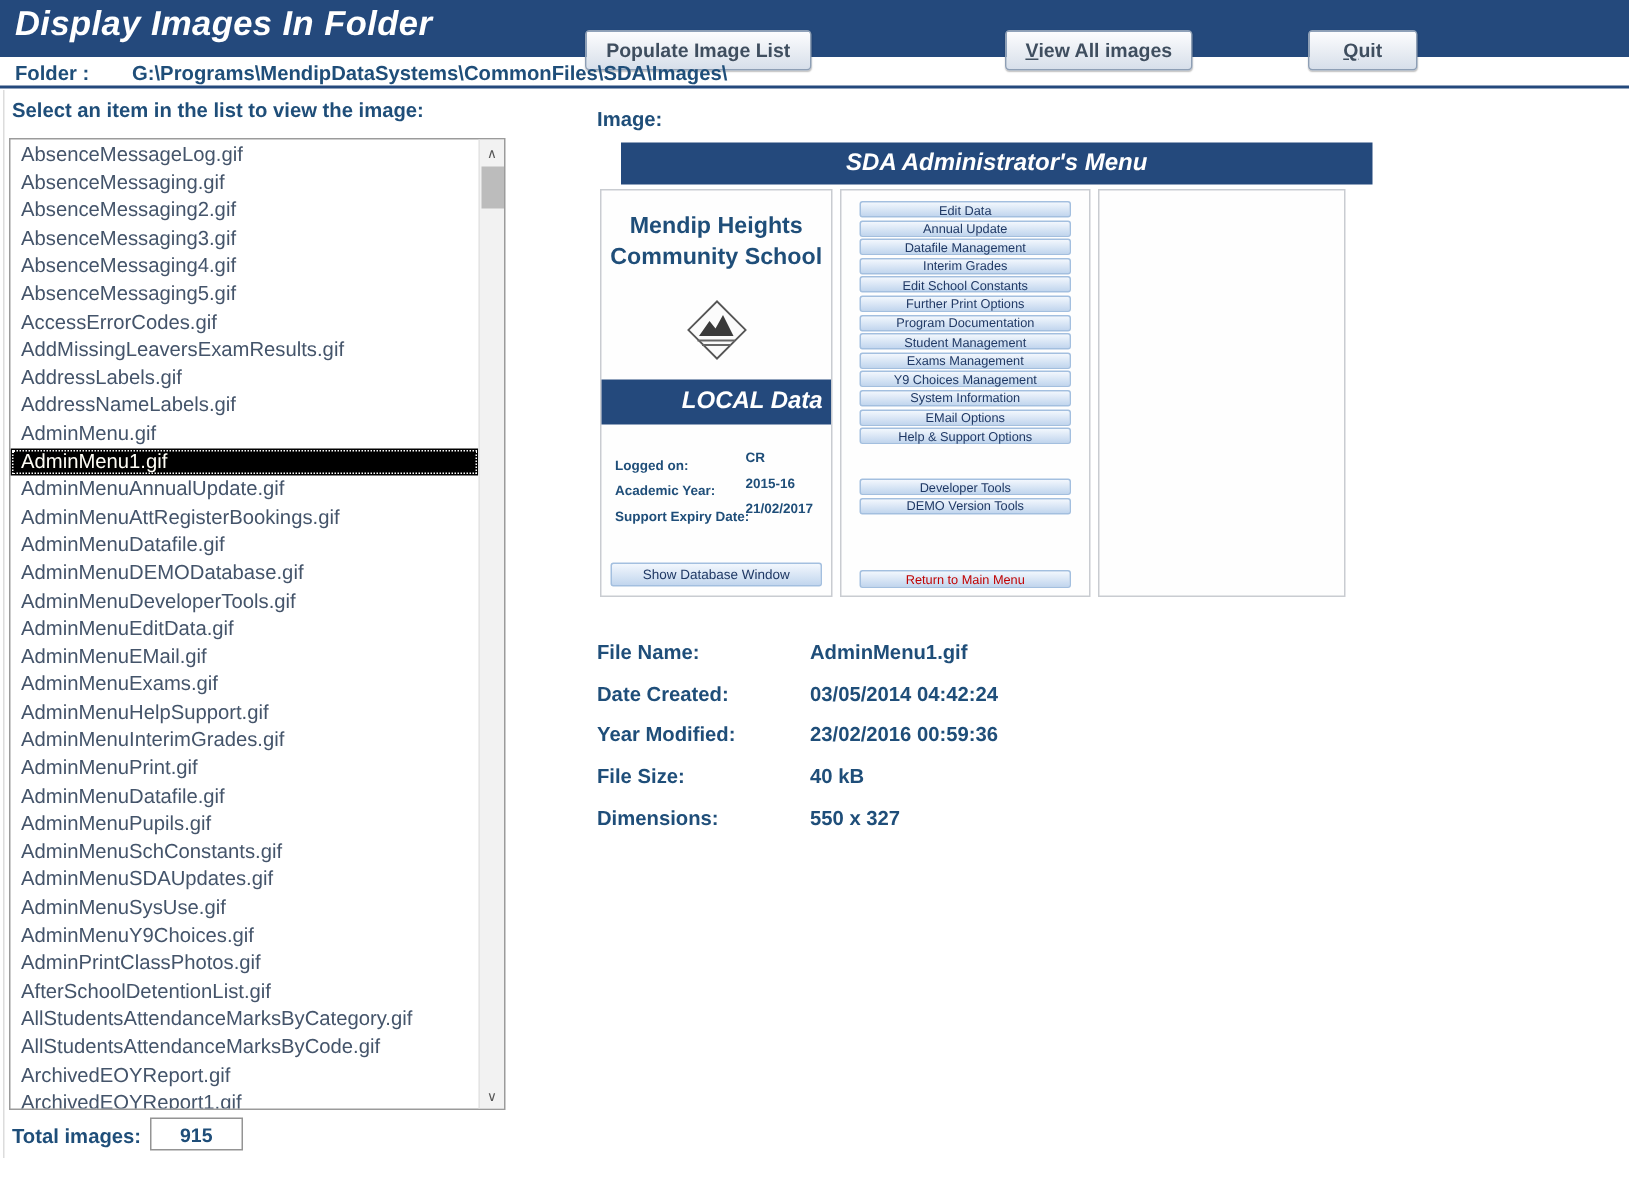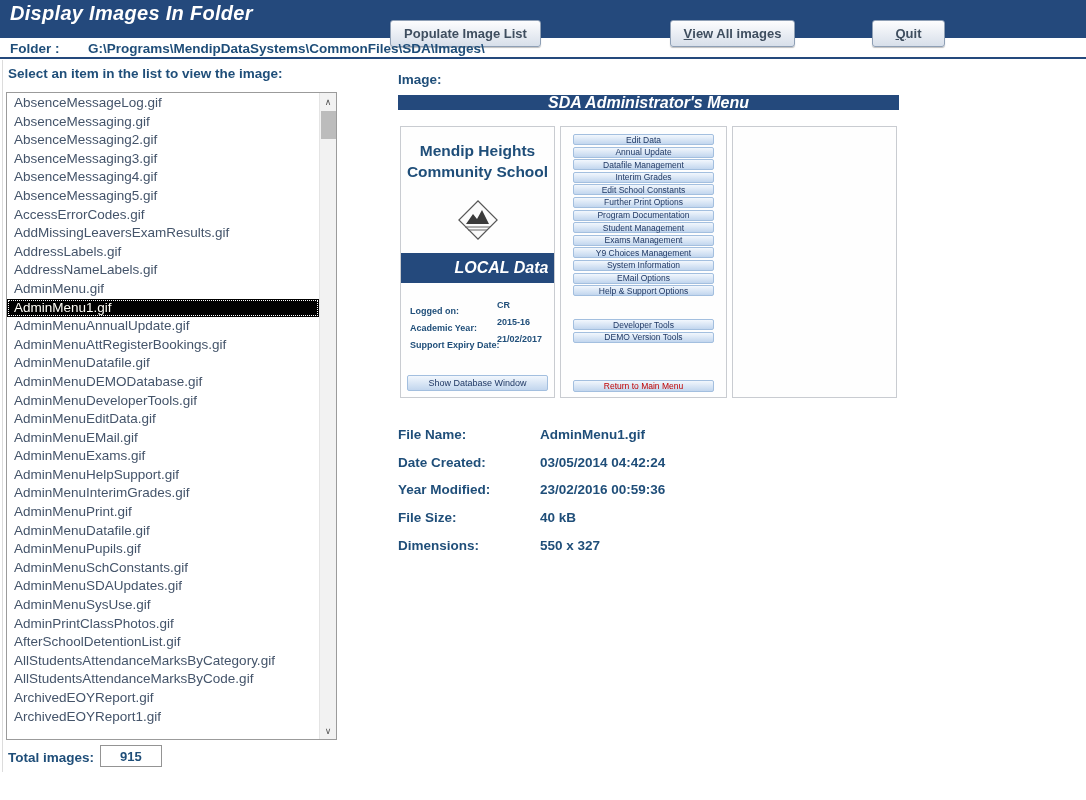--- a/index.html
+++ b/index.html
@@ -1,21 +1,21 @@
 <!DOCTYPE html>
 <html><head>
 <meta charset="utf-8">
 <style>
   * { margin:0; padding:0; box-sizing:border-box; }
   body { background:#fff; font-family:"Liberation Sans", sans-serif; }
   #app { position:relative; width:1086px; height:800px; background:#fff; overflow:hidden; }
 
   
   .app-header { position:absolute; left:0; top:0; width:1086px; height:38px; background:#24497C; }
-  .app-title { position:absolute; left:10px; top:2px; font-style:italic; font-weight:bold; font-size:20px; color:#fff; letter-spacing:.3px; white-space:nowrap; }
+  .app-title { position:absolute; left:10px; top:2px; font-style:italic; font-weight:bold; font-size:23px; color:#fff; letter-spacing:.3px; white-space:nowrap; }
   .hdr-btn { position:absolute; top:20px; height:27px; background:linear-gradient(#FDFDFE,#D7DFEA); border:1px solid #8E9FB5; border-radius:3px; font-size:13px; color:#3F4E5F; display:flex; align-items:center; justify-content:center; cursor:default; box-shadow:0 1px 1px rgba(0,0,0,.25);font-weight:bold; }
   #btn-populate { left:390px; width:151px; }
   #btn-viewall  { left:670px; width:125px; }
   #btn-quit     { left:872px; width:73px; }
   .accel { text-decoration:underline; }
 
   
   .folder-label { position:absolute; left:10px; top:41px; font-weight:bold; font-size:13.5px; color:#1F4E79; }
   .folder-path  { position:absolute; left:88px; top:41px; font-weight:bold; font-size:13.5px; color:#1F4E79; white-space:nowrap; }
   .separator { position:absolute; left:0; top:57px; width:1086px; height:2px; background:#24497C; }
@@ -31,21 +31,21 @@
   .scroll-btn { position:absolute; left:0; width:16px; height:17px; color:#555; font-size:9px; display:flex; align-items:center; justify-content:center; }
   .scroll-up { top:0; } .scroll-down { bottom:0; }
   .scroll-thumb { position:absolute; left:1px; top:18px; width:15px; height:28px; background:#BCBCBC; }
 
   .total-label { position:absolute; left:8px; top:750px; font-weight:bold; font-size:13.5px; color:#1F4E79; }
   .total-input { position:absolute; left:100px; top:745px; width:62px; height:22px; border:1px solid #949494; background:#fff; font-weight:bold; font-size:13px; color:#1F4E79; padding-left:19px; display:flex; align-items:center; }
 
   
   .image-label { position:absolute; left:398px; top:72px; font-weight:bold; font-size:13.5px; color:#1F4E79; }
   .preview { position:absolute; left:398px; top:95px; width:501px; height:310px; }
-  .preview-titlebar { position:absolute; left:0; top:0; width:100%; height:15px; background:#24497C; display:flex; align-items:center; justify-content:center;text-align:center; }
+  .preview-titlebar { position:absolute; left:16px; top:0; width:100%; height:28px; background:#24497C; display:flex; align-items:center; justify-content:center;text-align:center; }
   .preview-title { font-style:italic; font-weight:bold; font-size:16px; color:#fff; }
   .panel { position:absolute; top:31px; height:272px; background:#FEFEFE; border:1px solid #C9CCD1; }
   .panel-left  { left:2px;   width:155px; }
   .panel-mid   { left:162px; width:167px; }
   .panel-right { left:334px; width:165px; }
 
   .school-name { margin-top:13px; text-align:center; font-weight:bold; font-size:15.5px; color:#1F4E79; line-height:21px; }
   .logo-wrap { margin:14px auto 0; width:48px; height:48px; display:flex; align-items:center; justify-content:center; }
   .local-banner { margin-top:9px; height:30px; background:#24497C; color:#fff; font-style:italic; font-weight:bold; font-size:16px; display:flex; align-items:center; justify-content:center;padding-left:48px; }
   .info-rows { margin-top:17px; }
@@ -115,20 +115,21 @@
         <div class="list-item">AdminMenuEMail.gif</div>
         <div class="list-item">AdminMenuExams.gif</div>
         <div class="list-item">AdminMenuHelpSupport.gif</div>
         <div class="list-item">AdminMenuInterimGrades.gif</div>
         <div class="list-item">AdminMenuPrint.gif</div>
         <div class="list-item">AdminMenuDatafile.gif</div>
         <div class="list-item">AdminMenuPupils.gif</div>
         <div class="list-item">AdminMenuSchConstants.gif</div>
         <div class="list-item">AdminMenuSDAUpdates.gif</div>
         <div class="list-item">AdminMenuSysUse.gif</div>
+        <div class="list-item">AdminMenuY9Choices.gif</div>
         <div class="list-item">AdminPrintClassPhotos.gif</div>
         <div class="list-item">AfterSchoolDetentionList.gif</div>
         <div class="list-item">AllStudentsAttendanceMarksByCategory.gif</div>
         <div class="list-item">AllStudentsAttendanceMarksByCode.gif</div>
         <div class="list-item">ArchivedEOYReport.gif</div>
         <div class="list-item">ArchivedEOYReport1.gif</div>
       </div>
     <div class="scrollbar">
       <div class="scroll-btn scroll-up">∧</div>
       <div class="scroll-thumb"></div>

